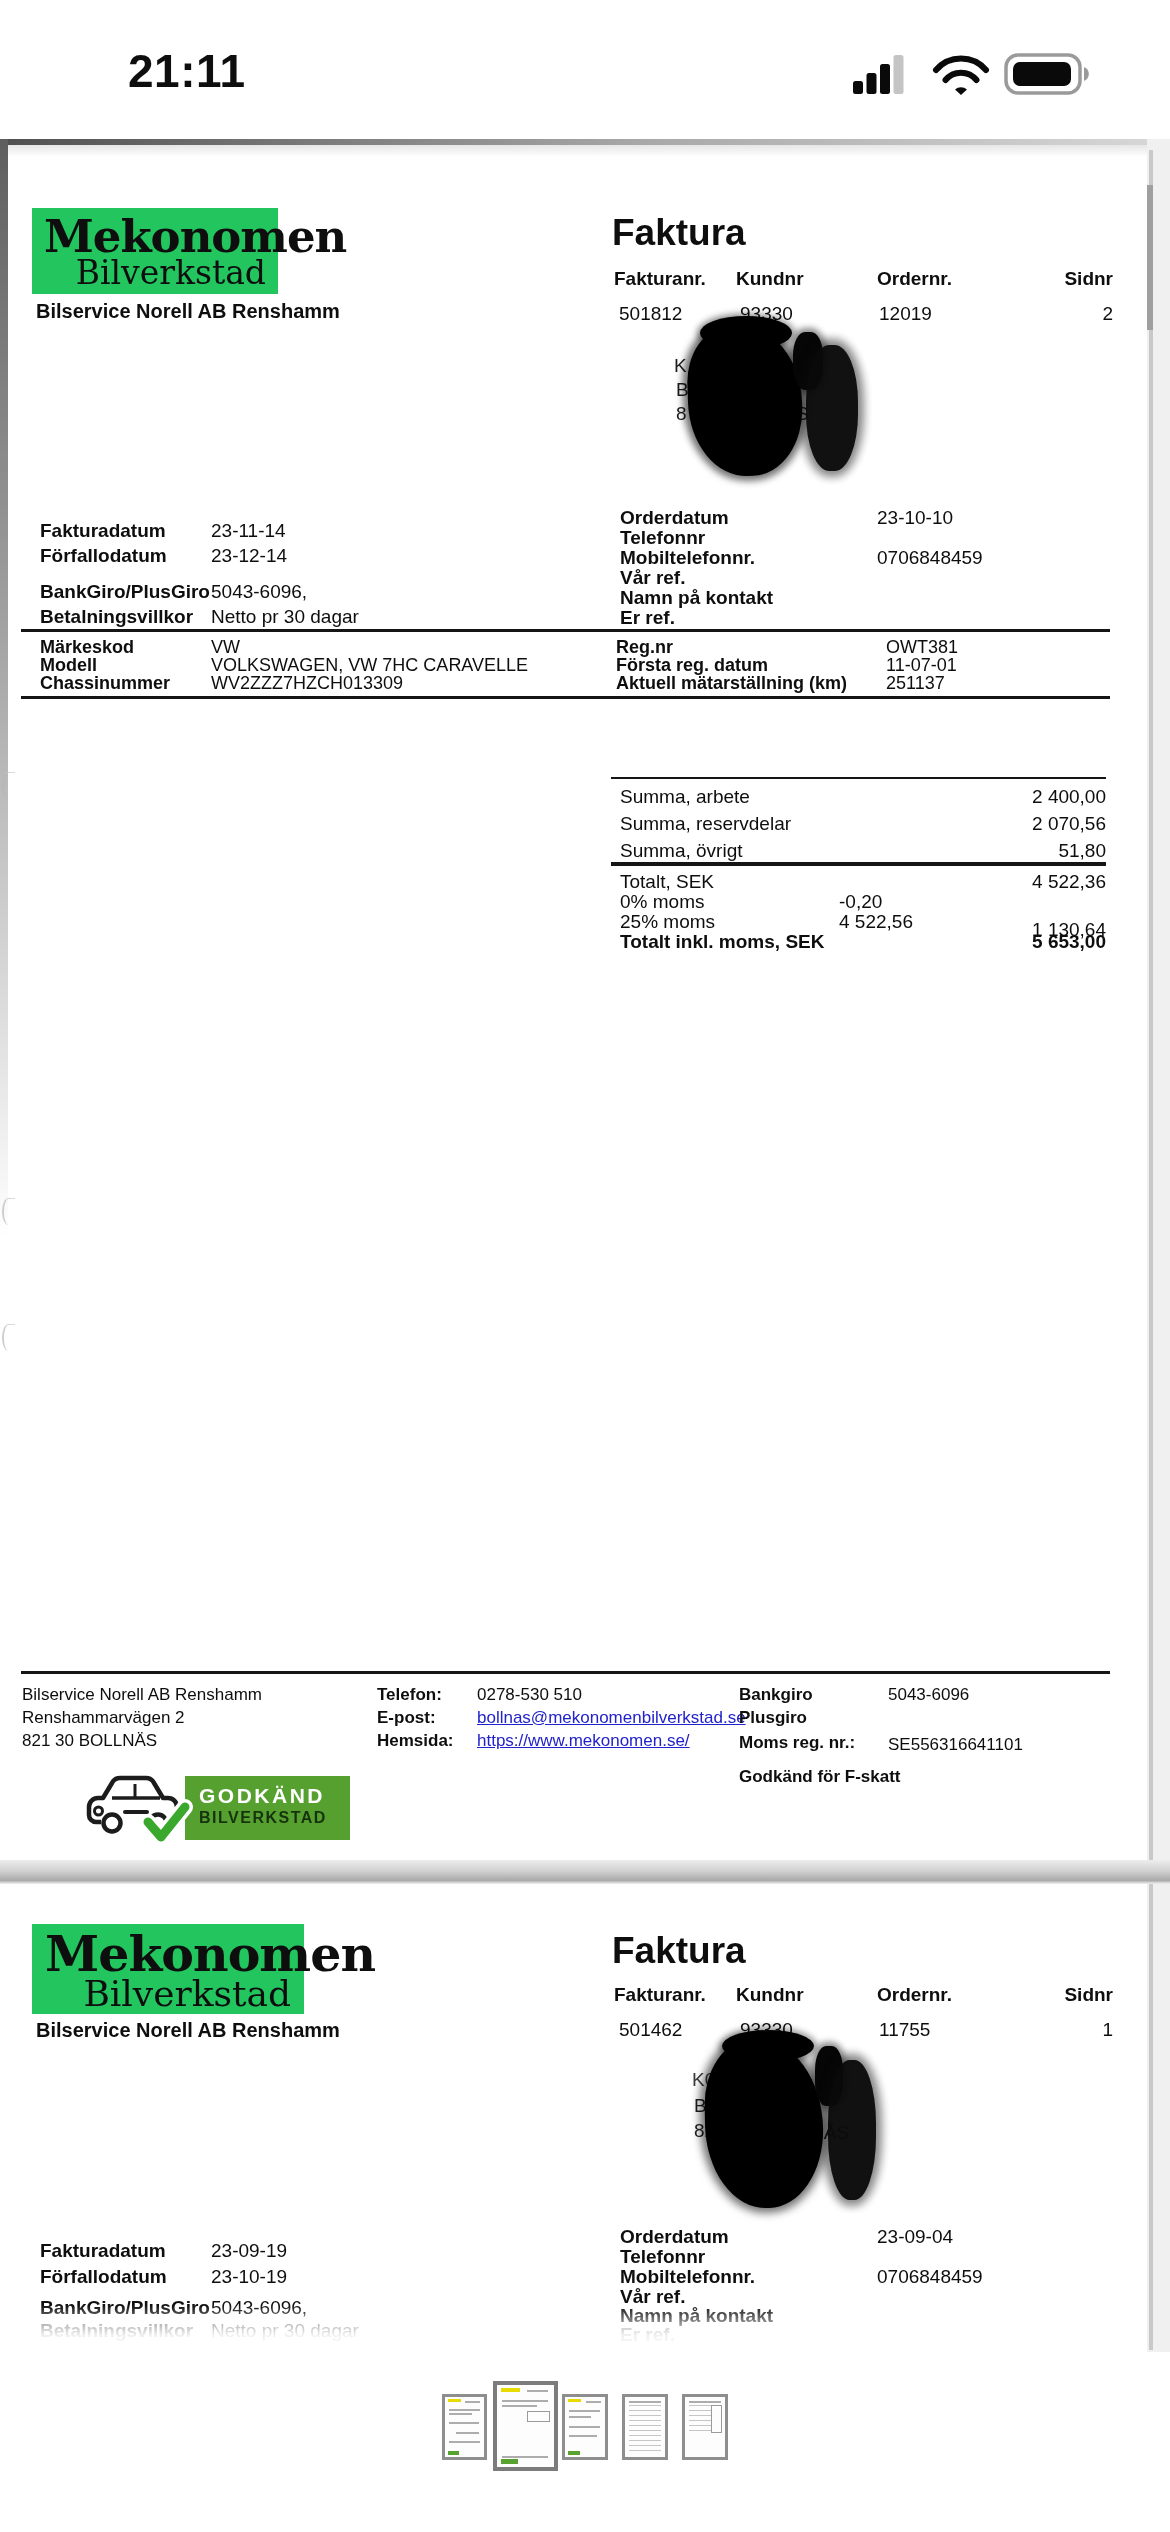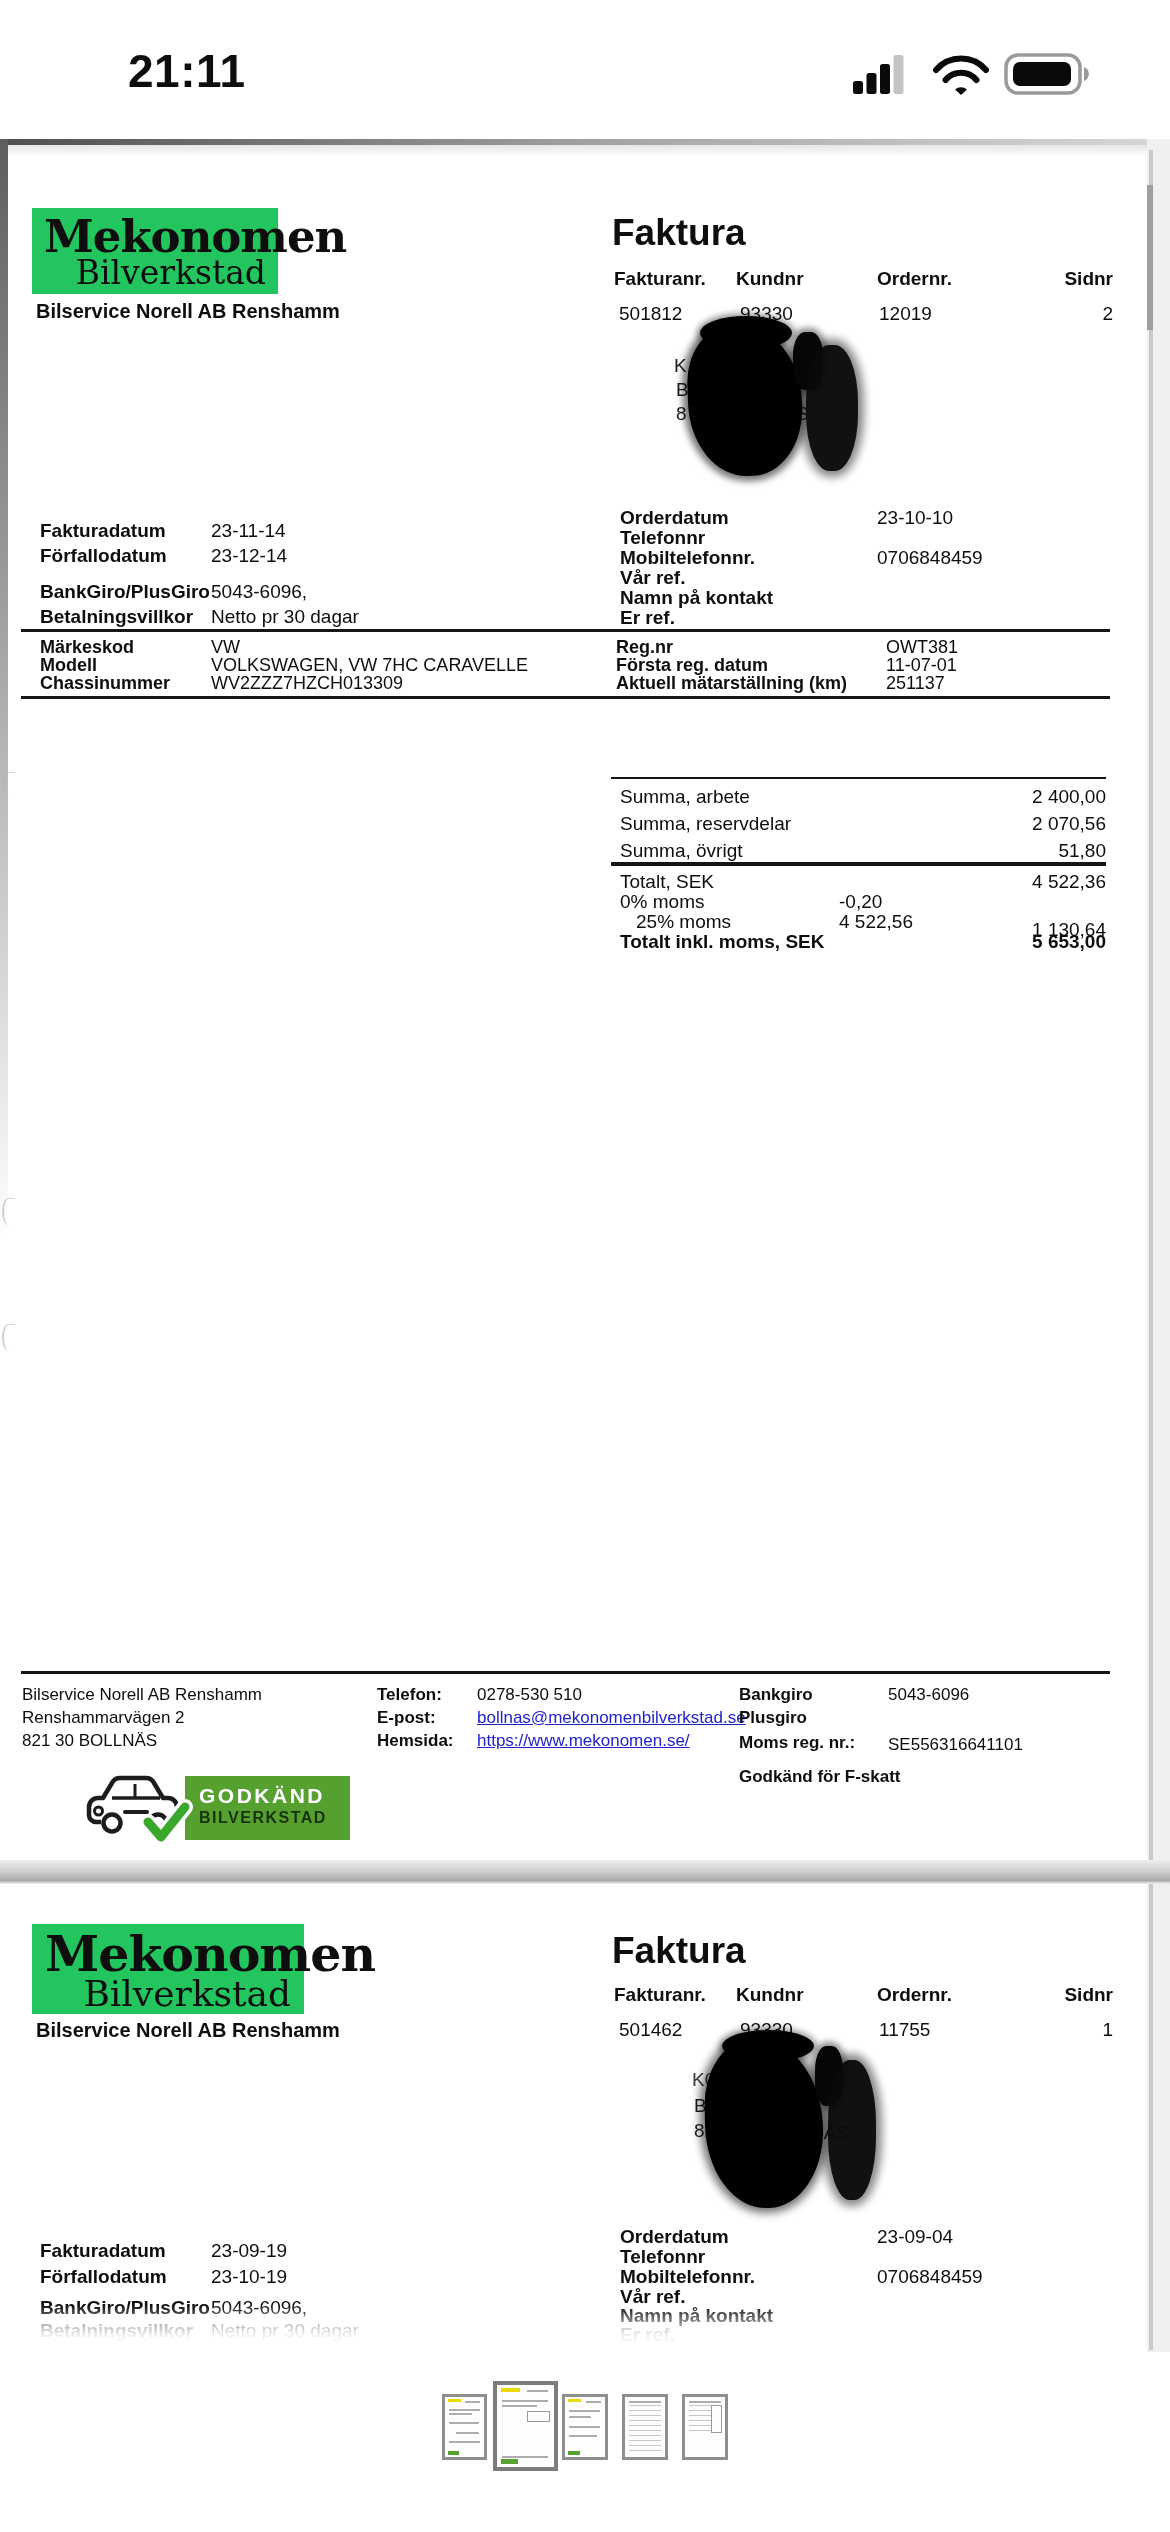--- a/index.html
+++ b/index.html
@@ -136,21 +136,21 @@
   <div class="abs f19 right" style="left:900px;top:786px;width:206px;">2 400,00</div>
   <div class="abs f19" style="left:620px;top:813px;">Summa, reservdelar</div>
   <div class="abs f19 right" style="left:900px;top:813px;width:206px;">2 070,56</div>
   <div class="abs f19" style="left:620px;top:840px;">Summa, övrigt</div>
   <div class="abs f19 right" style="left:900px;top:840px;width:206px;">51,80</div>
   <div class="hline" style="left:611px;top:862px;width:495px;height:4px;"></div>
   <div class="abs f19" style="left:620px;top:871px;">Totalt, SEK</div>
   <div class="abs f19 right" style="left:900px;top:871px;width:206px;">4 522,36</div>
   <div class="abs f19" style="left:620px;top:891px;">0% moms</div>
   <div class="abs f19" style="left:839px;top:891px;">-0,20</div>
-  <div class="abs f19" style="left:620px;top:911px;margin-left:16px;">25% moms</div>
+  <div class="abs f19" style="left:620px;top:911px;">25% moms</div>
   <div class="abs f19" style="left:839px;top:911px;">4 522,56</div>
   <div class="abs f19 right" style="left:900px;top:911px;width:206px;margin-top:8px;">1 130,64</div>
   <div class="abs f19 b" style="left:620px;top:931px;">Totalt inkl. moms, SEK</div>
   <div class="abs f19 b right" style="left:900px;top:931px;width:206px;">5 653,00</div>
 
   <div class="hline" style="left:21px;top:1671px;width:1089px;height:3px;"></div>
   <div class="abs f17" style="left:22px;top:1684px;">Bilservice Norell AB Renshamm</div>
   <div class="abs f17" style="left:22px;top:1707px;">Renshammarvägen 2</div>
   <div class="abs f17" style="left:22px;top:1730px;">821 30 BOLLNÄS</div>
 

